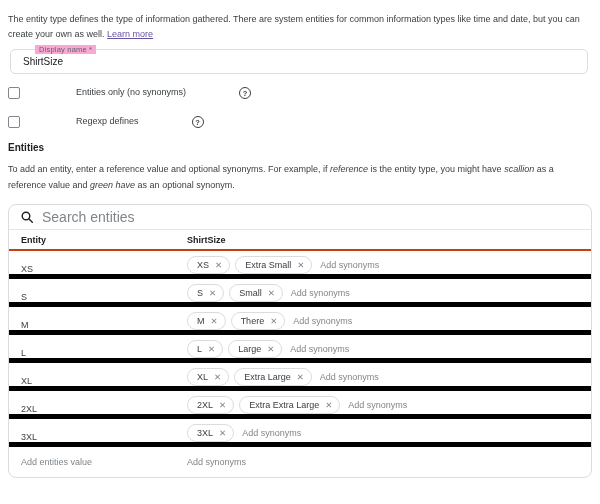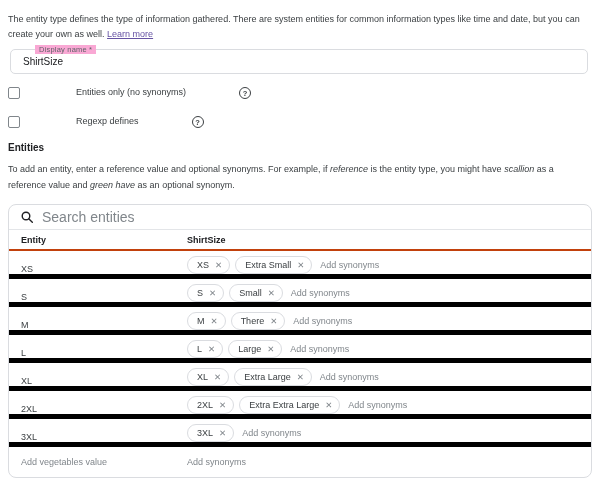--- a/index.html
+++ b/index.html
@@ -267,18 +267,18 @@
             <span class="chip">
               <span class="chip-label">3XL</span>
               <span class="chip-x">✕</span>
             </span>
             <span class="ghost">Add synonyms</span>
           </div>
         </div>
       </div>
 
     <div class="add-row">
-      <div class="col-entity">Add vegetables value</div>
+      <div class="col-entity">Add entities value</div>
       <div class="col-synonyms">Add synonyms</div>
     </div>
 
   </div>
 </div>
 
 </body></html>

